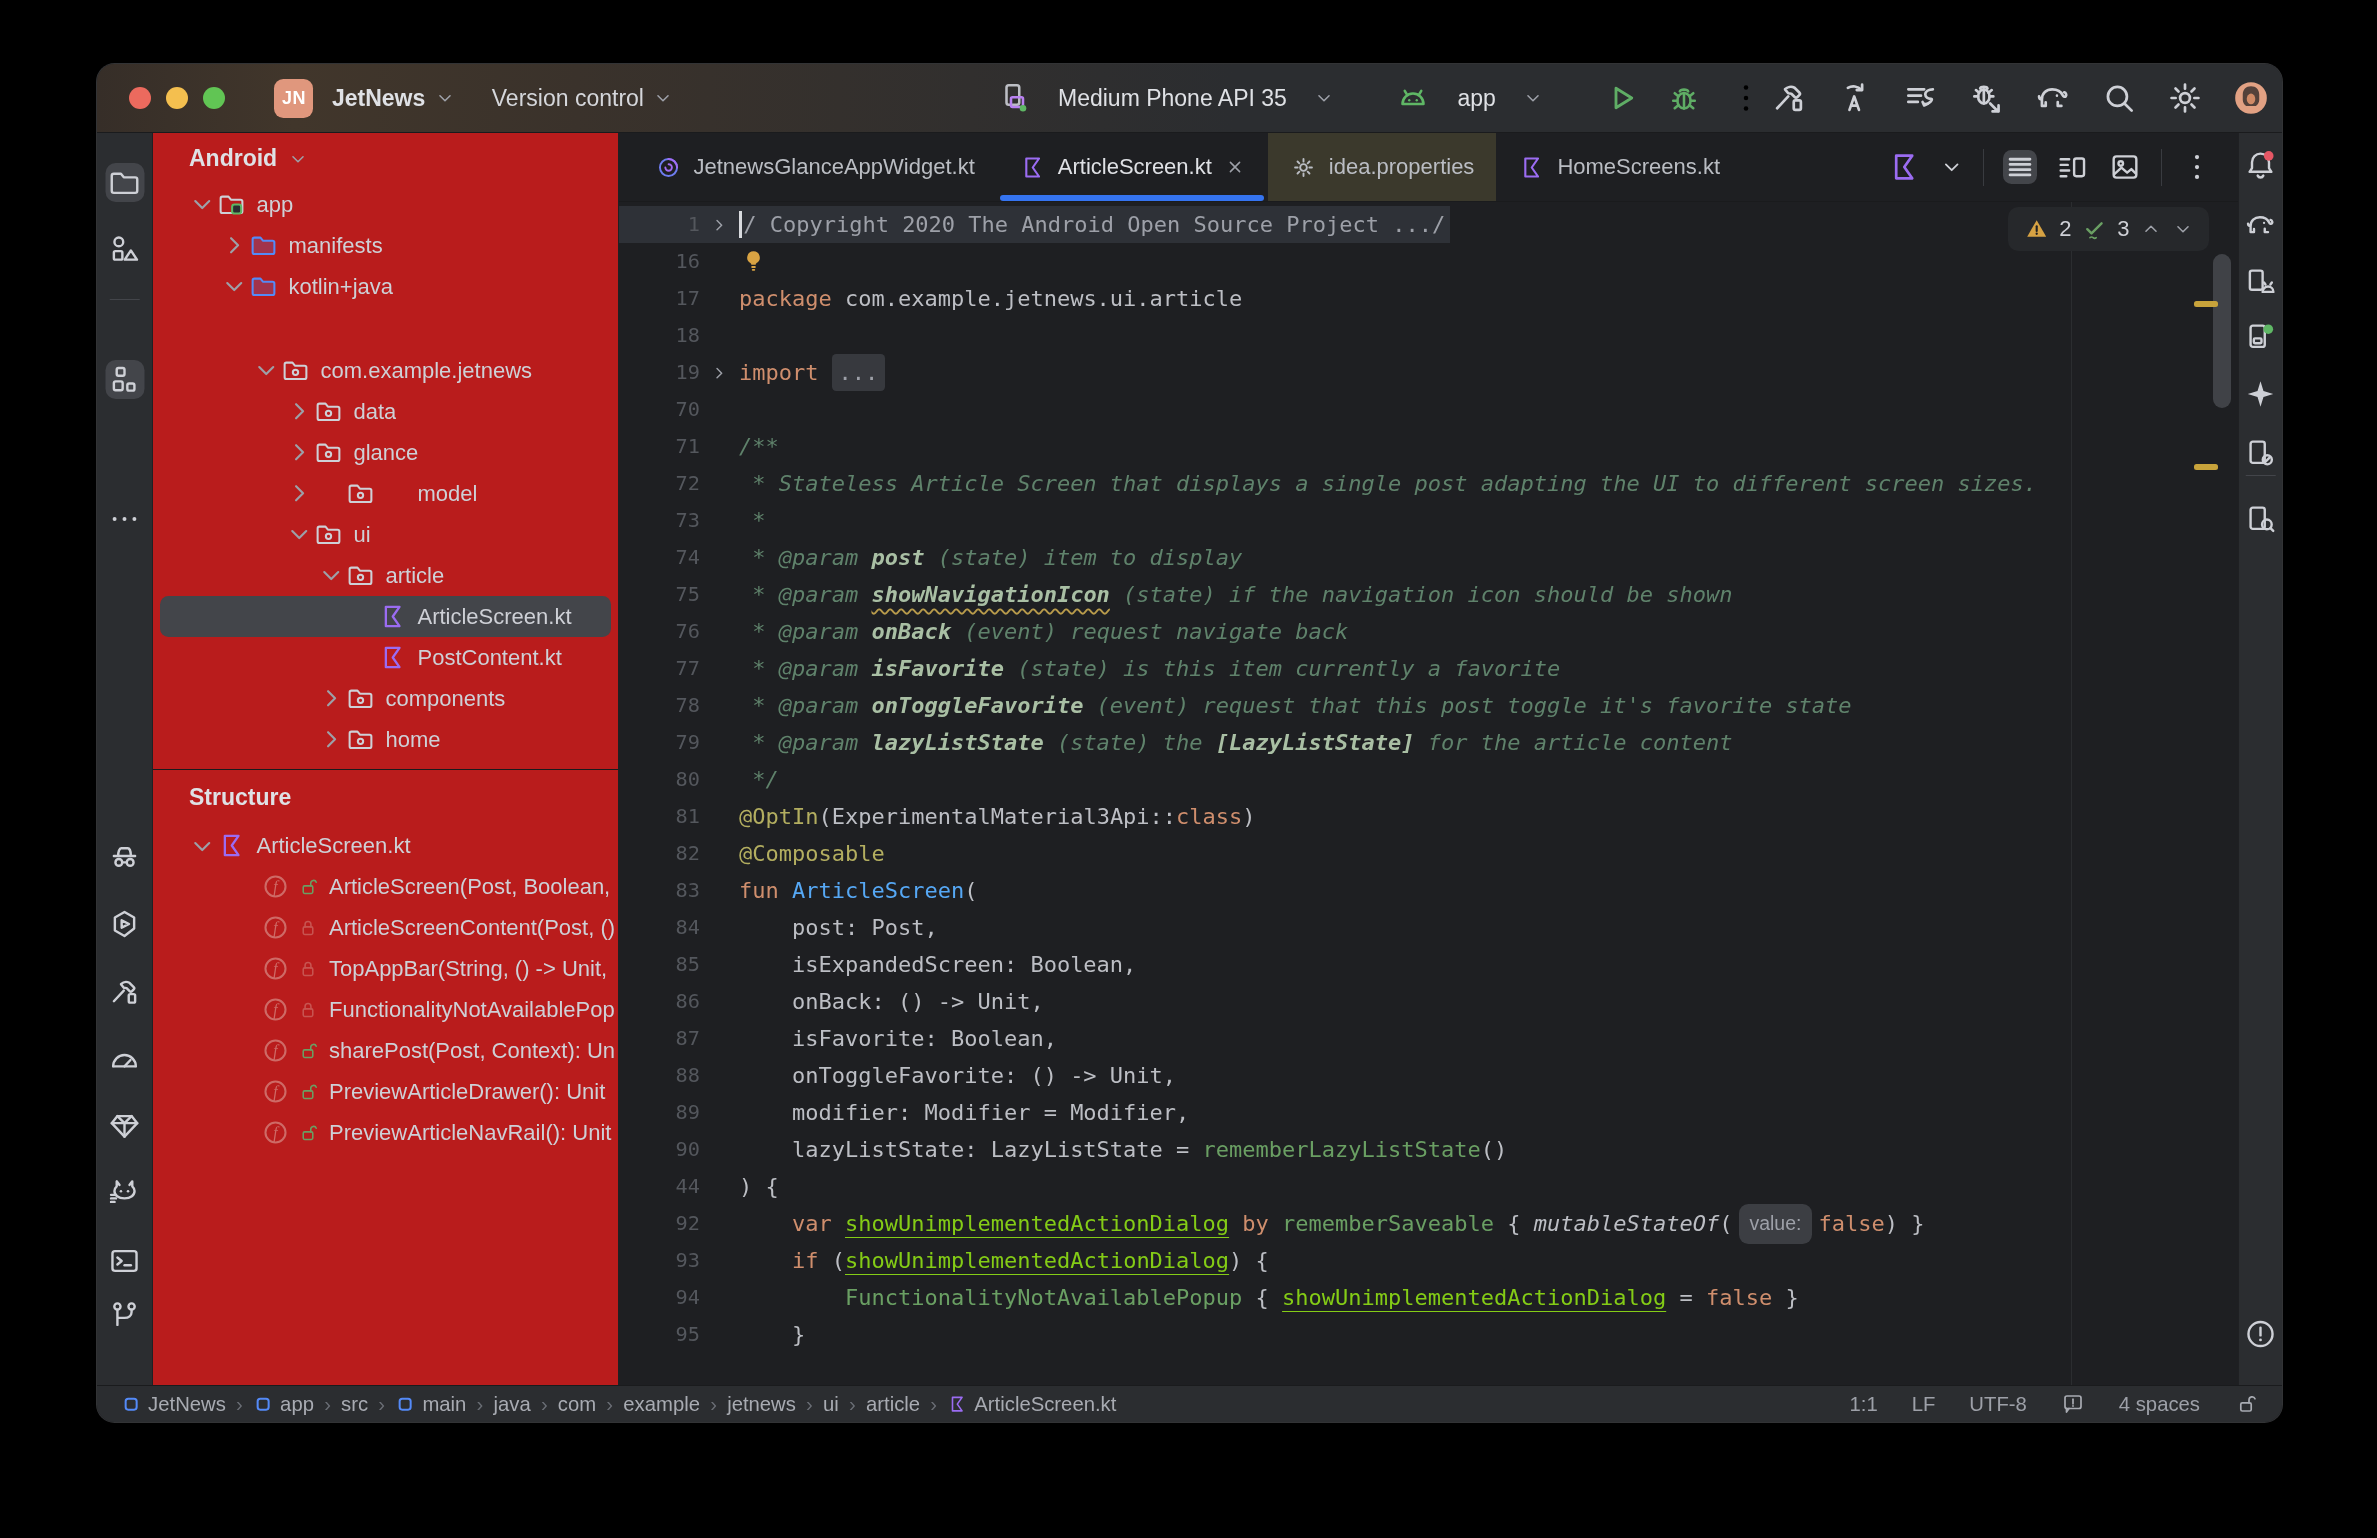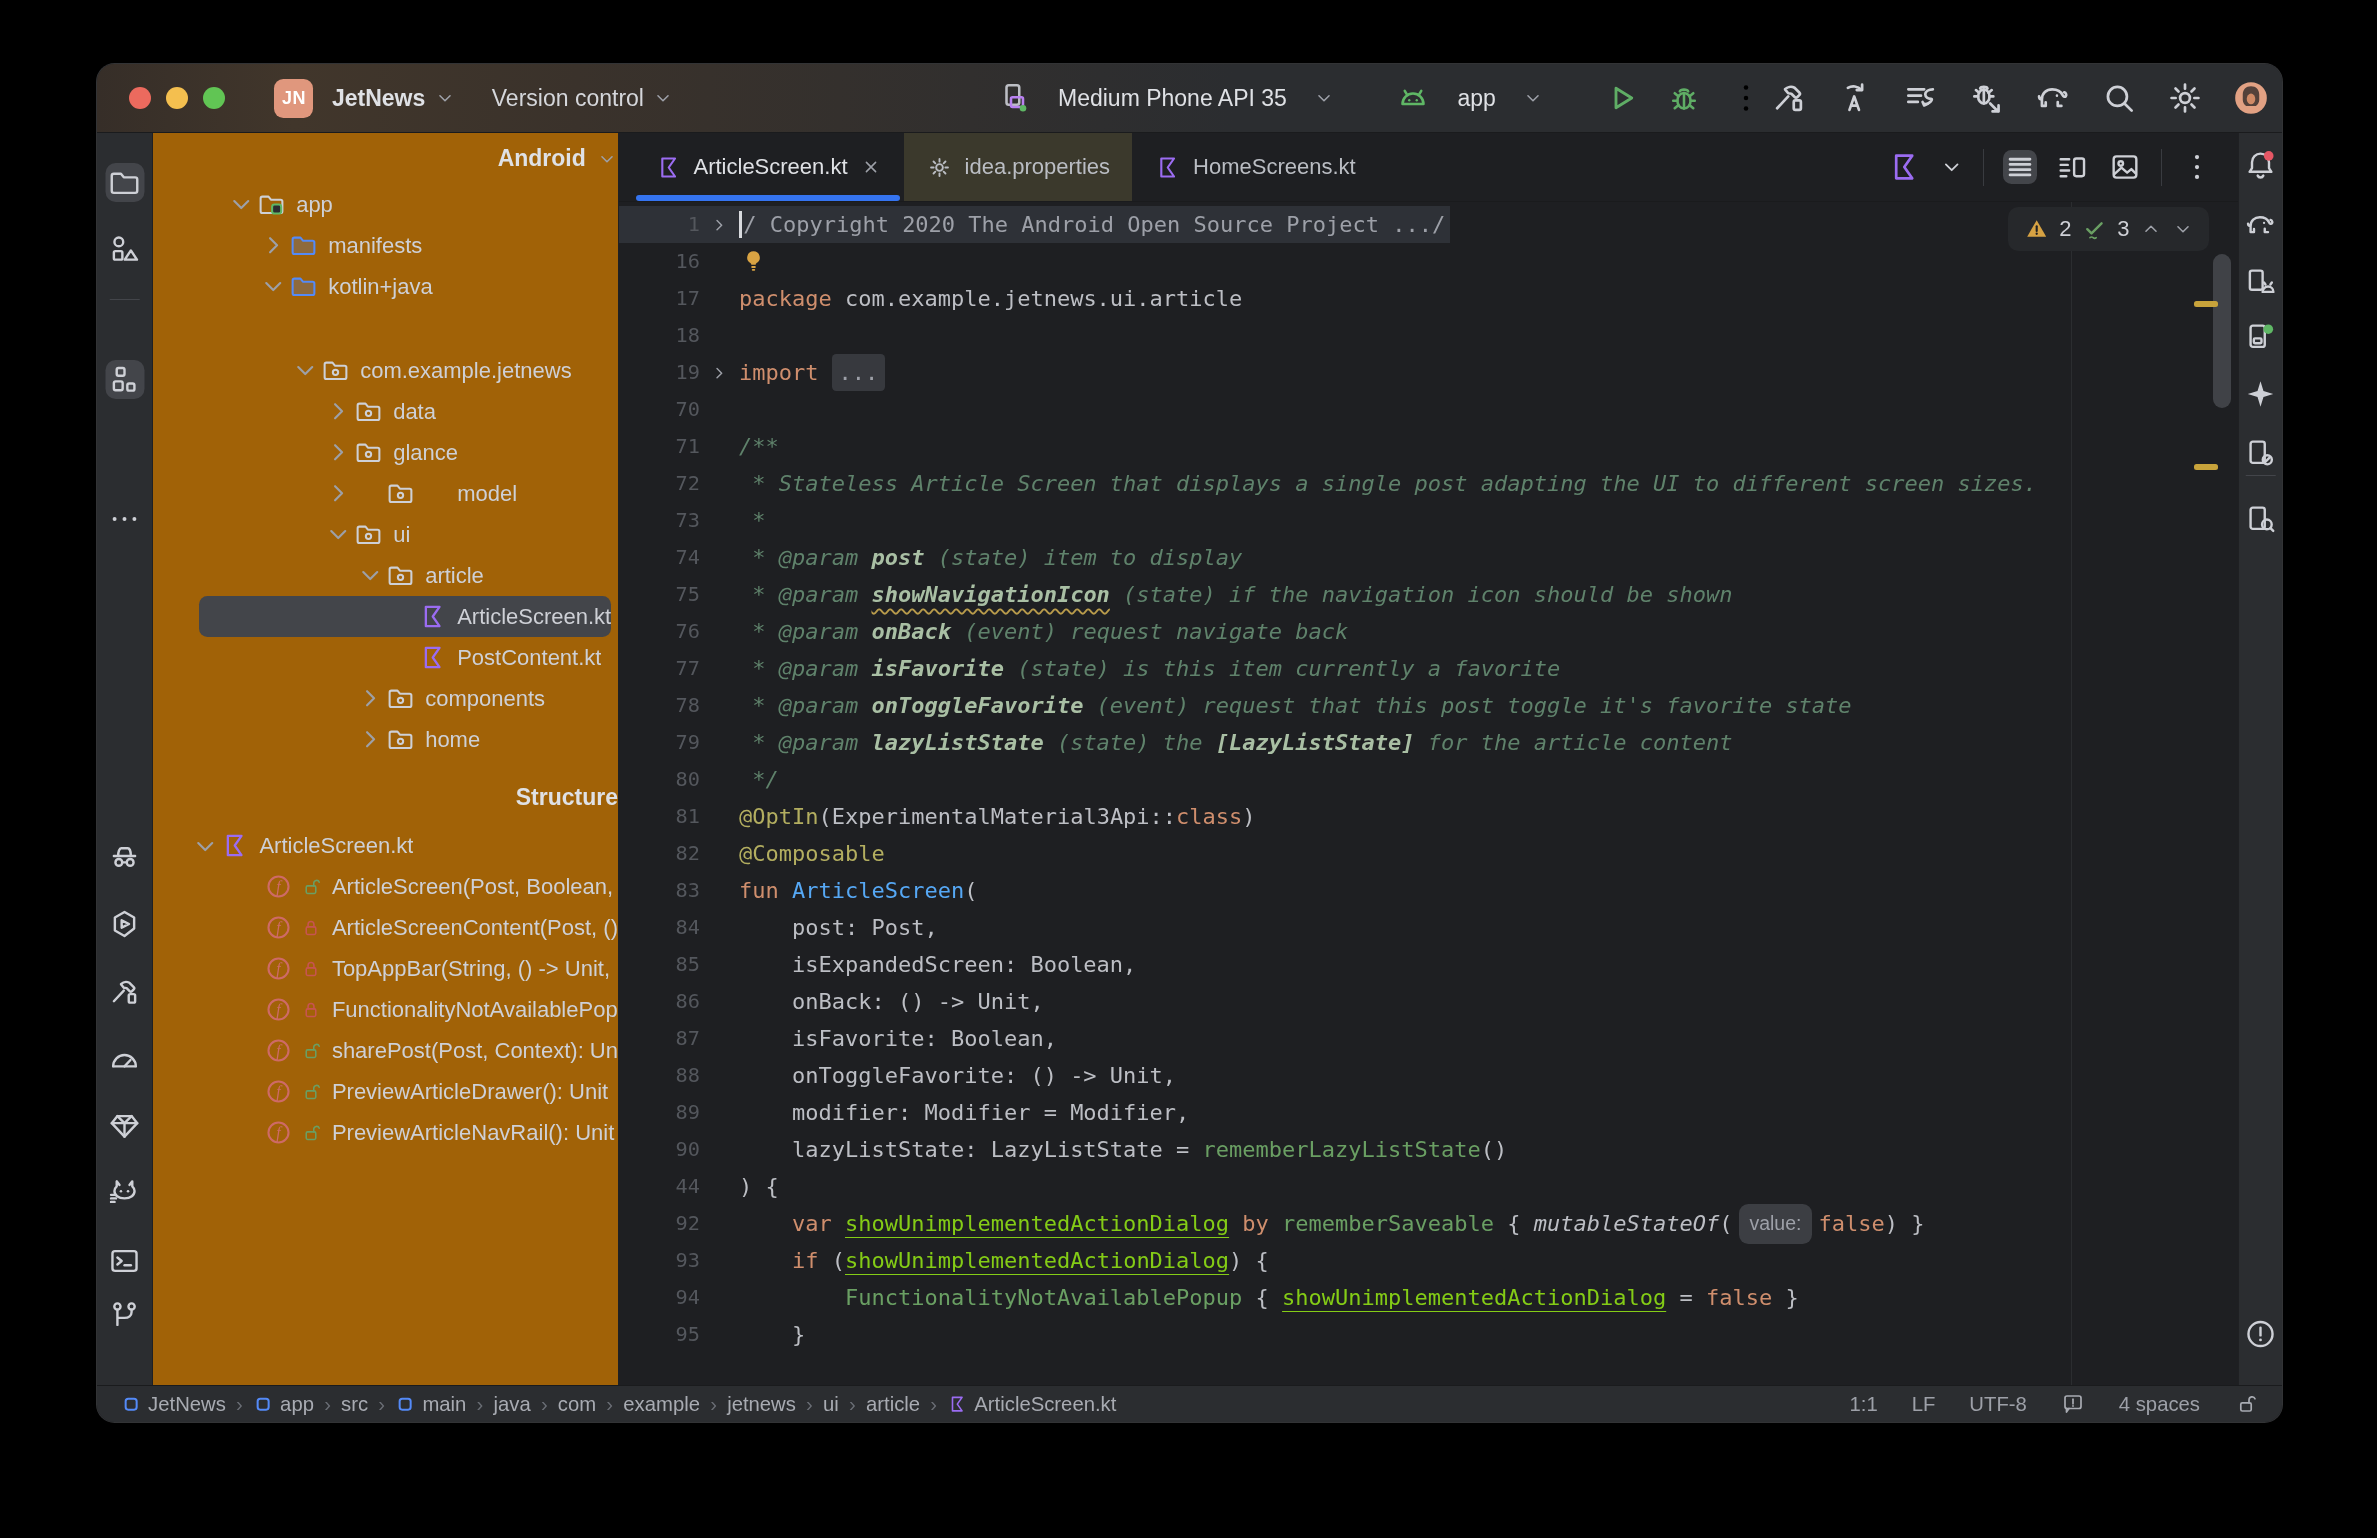--- a/index.html
+++ b/index.html
@@ -29,21 +29,21 @@
   .main{position:absolute;top:69px;bottom:36px;left:0;right:0;display:flex;}
   .stripe{position:relative;background:#2B2D30;}
   .stripe.left{width:55px;border-right:0.8px solid #1F2023;}
   .stripe.right{width:43px;border-left:0.8px solid #1F2023;}
   .stripe .sitem{position:absolute;left:50%;transform:translateX(-50%);width:39px;height:39px;border-radius:10.2px;
     display:flex;align-items:center;justify-content:center;color:#CED0D6;}
   .stripe .sitem.active{background:#43454A;}
   .stripe .sitem svg{width:34px;height:34px;}
   .stripe .sdivider{position:absolute;left:50%;transform:translateX(-50%);width:30.5px;height:0.8px;background:#43454A;}
   
-  .project-pane{width:465px;background:#a16207;display:flex;flex-direction:column;overflow:hidden;border-right:0.8px solid #1F2023;align-items:flex-end;}
+  .project-pane{width:465px;background:#b91c1c;display:flex;flex-direction:column;overflow:hidden;border-right:0.8px solid #1F2023;}
   .pane-header{height:51px;display:flex;align-items:center;padding-left:36px;color:#DFE1E5;
     font-size:23px;font-weight:700;flex:none;gap:10.2px;}
   .tree{flex:none;}
   .trow{height:41px;display:flex;align-items:center;color:#CED0D6;font-size:22px;border-radius:8.5px;margin:0 6.8px;}
   .trow.selected{background:#43454A;}
   .trow .tchev{width:30.5px;height:30.5px;flex:none;color:#9DA0A8;display:flex;align-items:center;justify-content:center;}
   .trow .ticon{width:29px;height:29px;flex:none;margin-right:10.2px;display:flex;align-items:center;justify-content:center;}
   .trow .tlabel{white-space:nowrap;overflow:hidden;}
   .pane-divider{height:0.8px;background:#1A1B1D;margin-top:8.5px;flex:none;}
   .struct-header{height:56px;display:flex;align-items:center;padding-left:36px;color:#DFE1E5;font-size:23px;font-weight:700;flex:none;}
@@ -623,20 +623,30 @@
                   <path d="M15 10.8V7.9a3.1 3.1 0 0 1 6-1.1" stroke="#6A9F63"></path>
                 </svg>
               </span>
               <span class="tlabel">PreviewArticleNavRail(): Unit</span>
             </div>
           </div>
       </div>
 
       <div class="editor">
         <div class="tabbar" id="tabbar">
+            <div class="tab">
+              <span class="ficon icon">
+                <svg viewBox="0 0 24 24" fill="none" stroke="currentColor" stroke-width="1.7" stroke-linecap="round" stroke-linejoin="round">
+                  <circle cx="12" cy="12" r="7.6" stroke="#6E7CF0"></circle>
+                  <path d="M12 4.4a7.6 7.6 0 0 1 7.6 7.6" stroke="#A36CF5"></path>
+                  <path d="M9.2 12a2.9 2.9 0 1 0 2.9-2.9" stroke="#A36CF5"></path>
+                </svg>
+              </span>
+              <span>JetnewsGlanceAppWidget.kt</span>
+            </div>
             <div class="tab active">
               <span class="ficon icon">
                 <svg viewBox="0 0 24 24" fill="none" stroke="currentColor" stroke-width="1.7" stroke-linecap="round" stroke-linejoin="round">
                   <path d="M6.5 4h11.3L12.2 12l5.6 8H6.5z" stroke="#9B6CF2" stroke-width="1.9"></path>
                 </svg>
               </span>
               <span>ArticleScreen.kt</span>
               <span class="closex">
                 <svg viewBox="0 0 24 24" fill="none" stroke="currentColor" stroke-width="1.7" stroke-linecap="round" stroke-linejoin="round">
                   <path d="M7 7l10 10M17 7l-10 10"></path>

